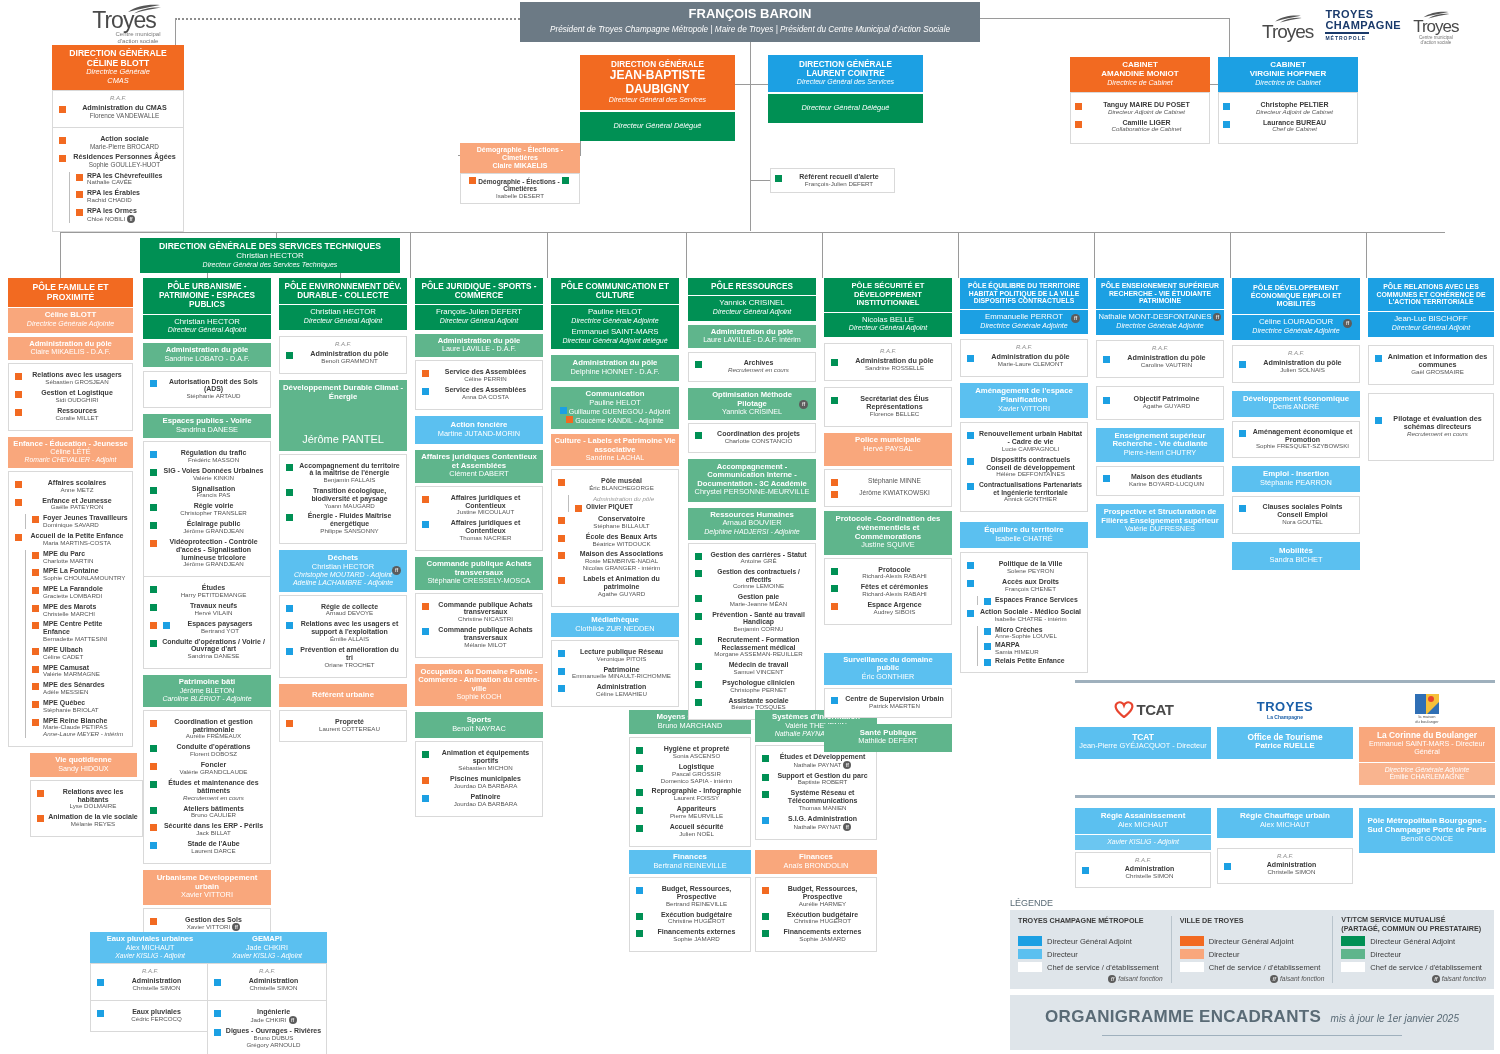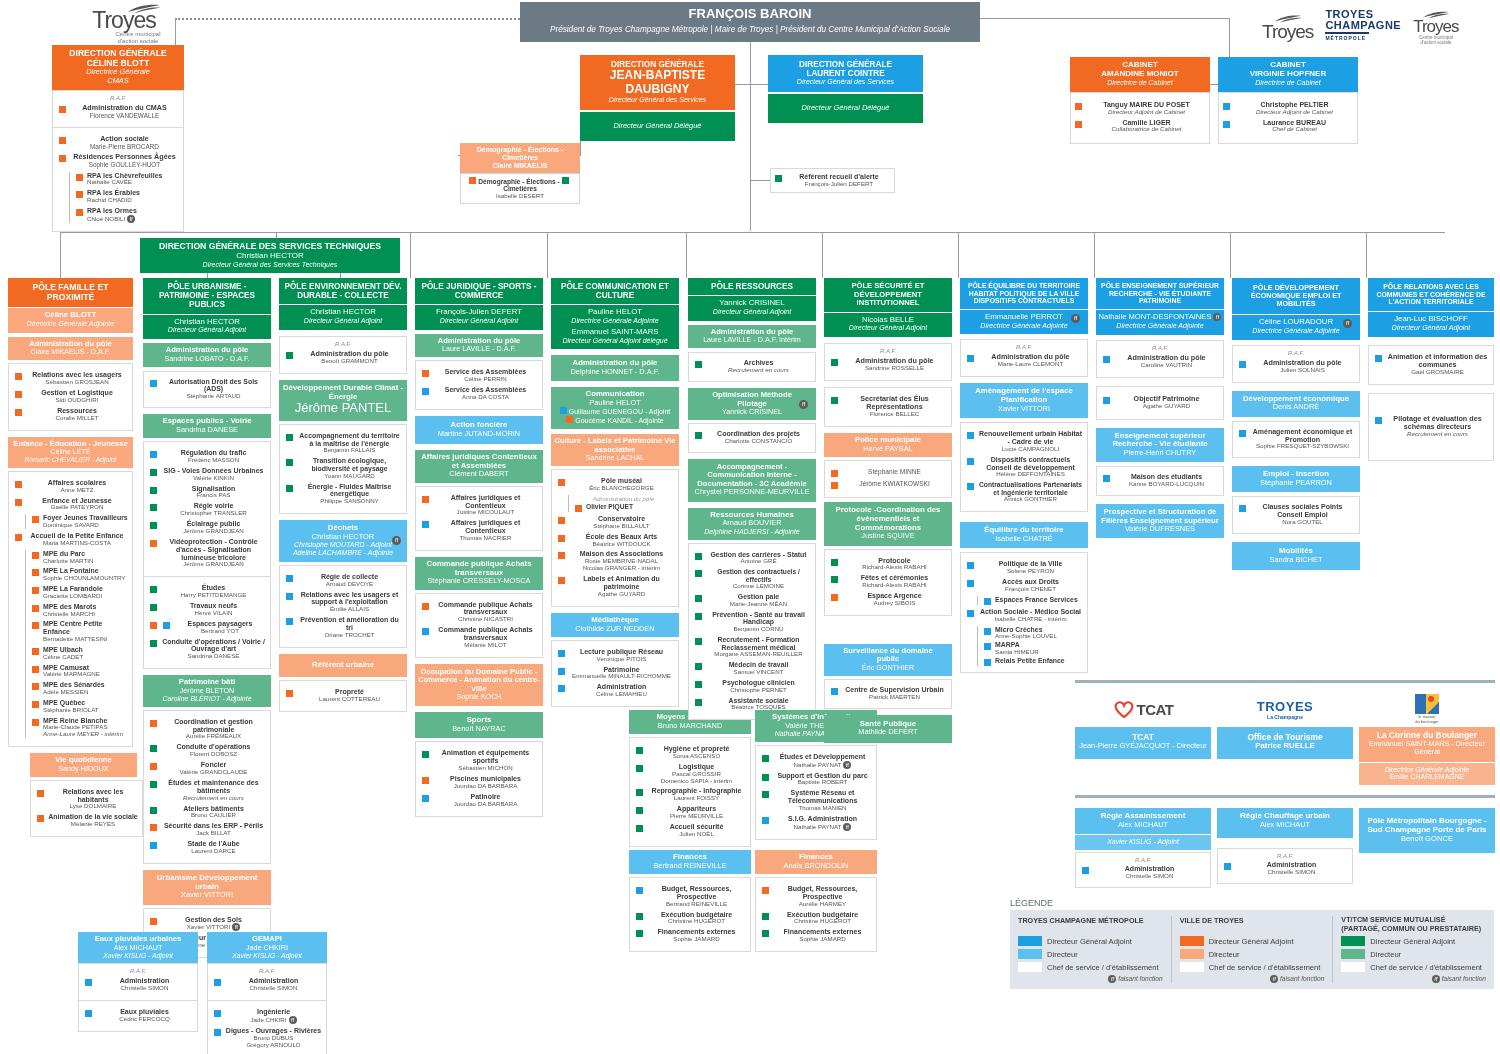--- a/index.html
+++ b/index.html
@@ -608,21 +608,21 @@
     <div class="row">
         <span class="bul o"></span>
         <span class="rtx">
           <span class="n" style="font-size:7px;">Secteur sauvegardé</span>
           <span class="p" style="font-size:6.2px;">Nadine AUDONNET</span>
         </span>
       </div>
   </div>
 </div>
 
-<div class="abs" style="left:78px;top:932px;width:120px;">
+<div class="abs" style="left:90px;top:932px;width:120px;">
   <div class="c-blue2 hdr" style="padding:3px 2px 4px;">
     <div class="t" style="font-size:7.6px;">Eaux pluviales urbaines</div>
     <div style="font-size:7.2px;">Alex MICHAUT</div>
     <div class="s" style="font-size:6.8px;">Xavier KISLIG - Adjoint</div>
   </div>
   <div class="panel" style="border-bottom:none;">
     <div class="raf" style="font-size:6px;">R.A.F.</div>
     <div class="row">
         <span class="bul b"></span>
         <span class="rtx">
@@ -691,21 +691,21 @@
         <span class="bul g"></span>
         <span class="rtx">
           <span class="n" style="font-size:7.2px;">Administration du pôle</span>
           <span class="p" style="font-size:6.2px;">Benoît GRAMMONT</span>
         </span>
       </div>
   </div>
   <div style="height:6px;"></div>
   <div class="c-green2 hdr" style="padding:4px 2px 5px;">
     <div class="t" style="font-size:7.8px;">Développement Durable Climat - Énergie</div>
-    <div style="font-size:13px;">Jérôme PANTEL</div>
+    <div style="font-size:11px;margin-top:32px;">Jérôme PANTEL</div>
   </div>
   <div class="panel" style="margin-top:3px;">
     <div class="row">
         <span class="bul g"></span>
         <span class="rtx">
           <span class="n" style="font-size:6.9px;">Accompagnement du territoire à la maîtrise de l'énergie</span>
           <span class="p" style="font-size:6.2px;">Benjamin FALLAIS</span>
         </span>
       </div>
     <div class="row">
@@ -1254,21 +1254,21 @@
   <div class="panel" style="margin-top:6px;">
     <div class="row">
         <span class="bul g"></span>
         <span class="rtx">
           <span class="n" style="font-size:7.2px;">Secrétariat des Élus Représentations</span>
           <span class="p" style="font-size:6.2px;">Florence BELLEC</span>
         </span>
       </div>
   </div>
   <div style="height:6px;"></div>
-  <div class="c-orange2 hdr" style="padding:3px 2px 4px;">
+  <div class="c-orange2 hdr" style="padding:3px 2px 13px;">
     <div class="t" style="font-size:7.8px;">Police municipale</div>
     <div style="font-size:7.4px;">Hervé PAYSAL</div>
   </div>
   <div class="panel" style="margin-top:3px;">
     <div class="row">
         <span class="bul o"></span>
         <span style="flex:1;font-size:6.6px;color:#555;text-align:center;">Stéphanie MINNE</span>
       </div>
     <div class="row">
         <span class="bul o"></span>
@@ -1705,13 +1705,18 @@
           <span style="width:24px;height:10px;background:#5FB58C;display:inline-block;"></span>
           <span style="font-size:7.6px;margin-left:5px;">Directeur</span>
         </div>
       <div style="display:flex;align-items:center;margin:3px 0;">
           <span style="width:24px;height:10px;background:#fff;display:inline-block;"></span>
           <span style="font-size:7.6px;margin-left:5px;">Chef de service / d'établissement</span>
         </div>
       <div style="text-align:right;font-size:6.6px;font-style:italic;color:#555;"><span class="ff">ff</span> <span>faisant fonction</span></div>
     </div>
   </div>
+  <div style="background:#dfe5ea;margin-top:6px;padding:12px 8px 14px;text-align:center;">
+    <span style="font-size:17px;font-weight:bold;color:#5a6b76;letter-spacing:.3px;">ORGANIGRAMME ENCADRANTS</span>
+    <span style="font-size:10px;font-style:italic;color:#5a6b76;margin-left:5px;">mis à jour le 1er janvier 2025</span>
+    <div style="border-top:1px solid #9fb0bd;width:300px;margin:8px auto 0;"></div>
+  </div>
 </div>
 
 </body></html>

